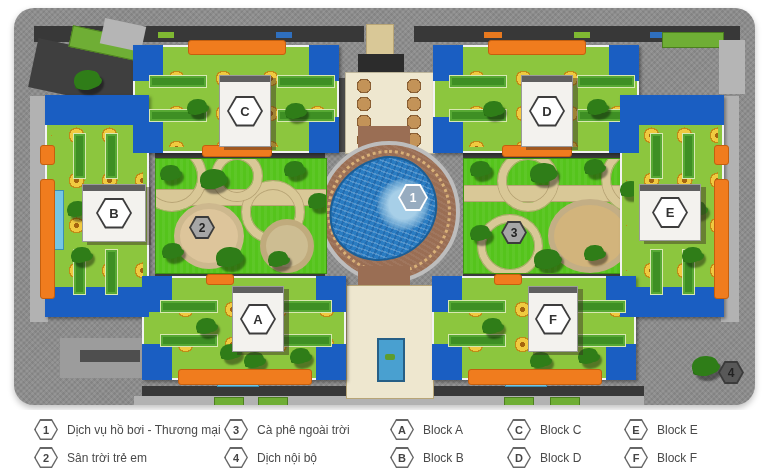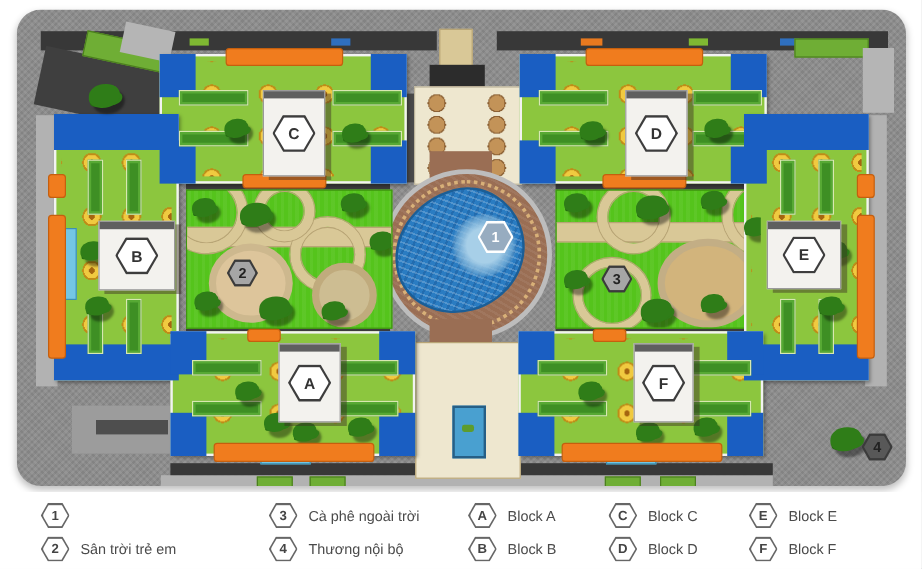--- a/index.html
+++ b/index.html
@@ -332,41 +332,42 @@
       </div>
   </div>
 
   <div id="legend">
 
     <div class="lcol" style="left:34px;">
       <div class="lrow">
         <div class="lhex">
             <span>1</span>
           </div>
+        <div class="ltext">Dịch vụ hồ bơi - Thương mại</div>
       </div>
       <div class="lrow">
         <div class="lhex">
             <span>2</span>
           </div>
         <div class="ltext">Sân trời trẻ em</div>
       </div>
     </div>
 
     <div class="lcol" style="left:224px;">
       <div class="lrow">
         <div class="lhex">
             <span>3</span>
           </div>
         <div class="ltext">Cà phê ngoài trời</div>
       </div>
       <div class="lrow">
         <div class="lhex">
             <span>4</span>
           </div>
-        <div class="ltext">Thương nội bộ</div>
+        <div class="ltext">Dịch nội bộ</div>
       </div>
     </div>
 
     <div class="lcol" style="left:390px;">
       <div class="lrow">
         <div class="lhex">
             <span>A</span>
           </div>
         <div class="ltext">Block A</div>
       </div>

